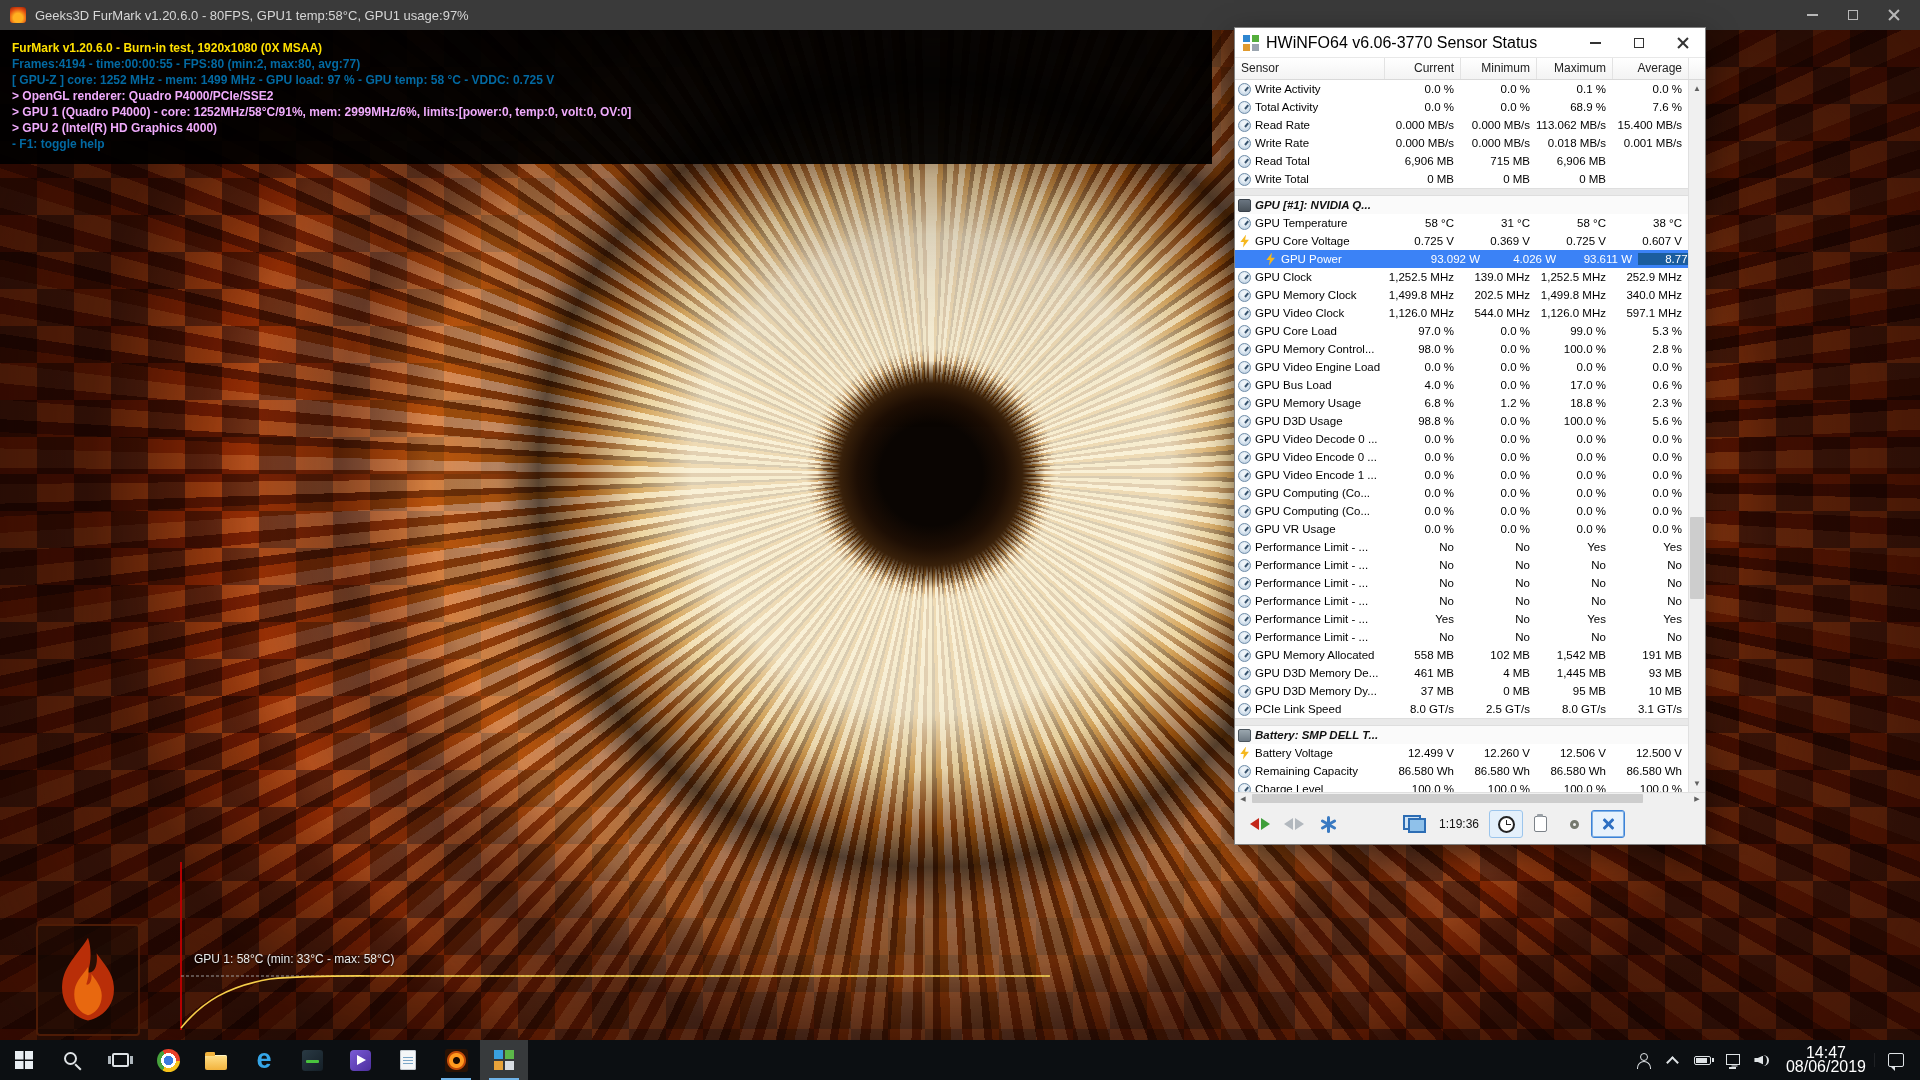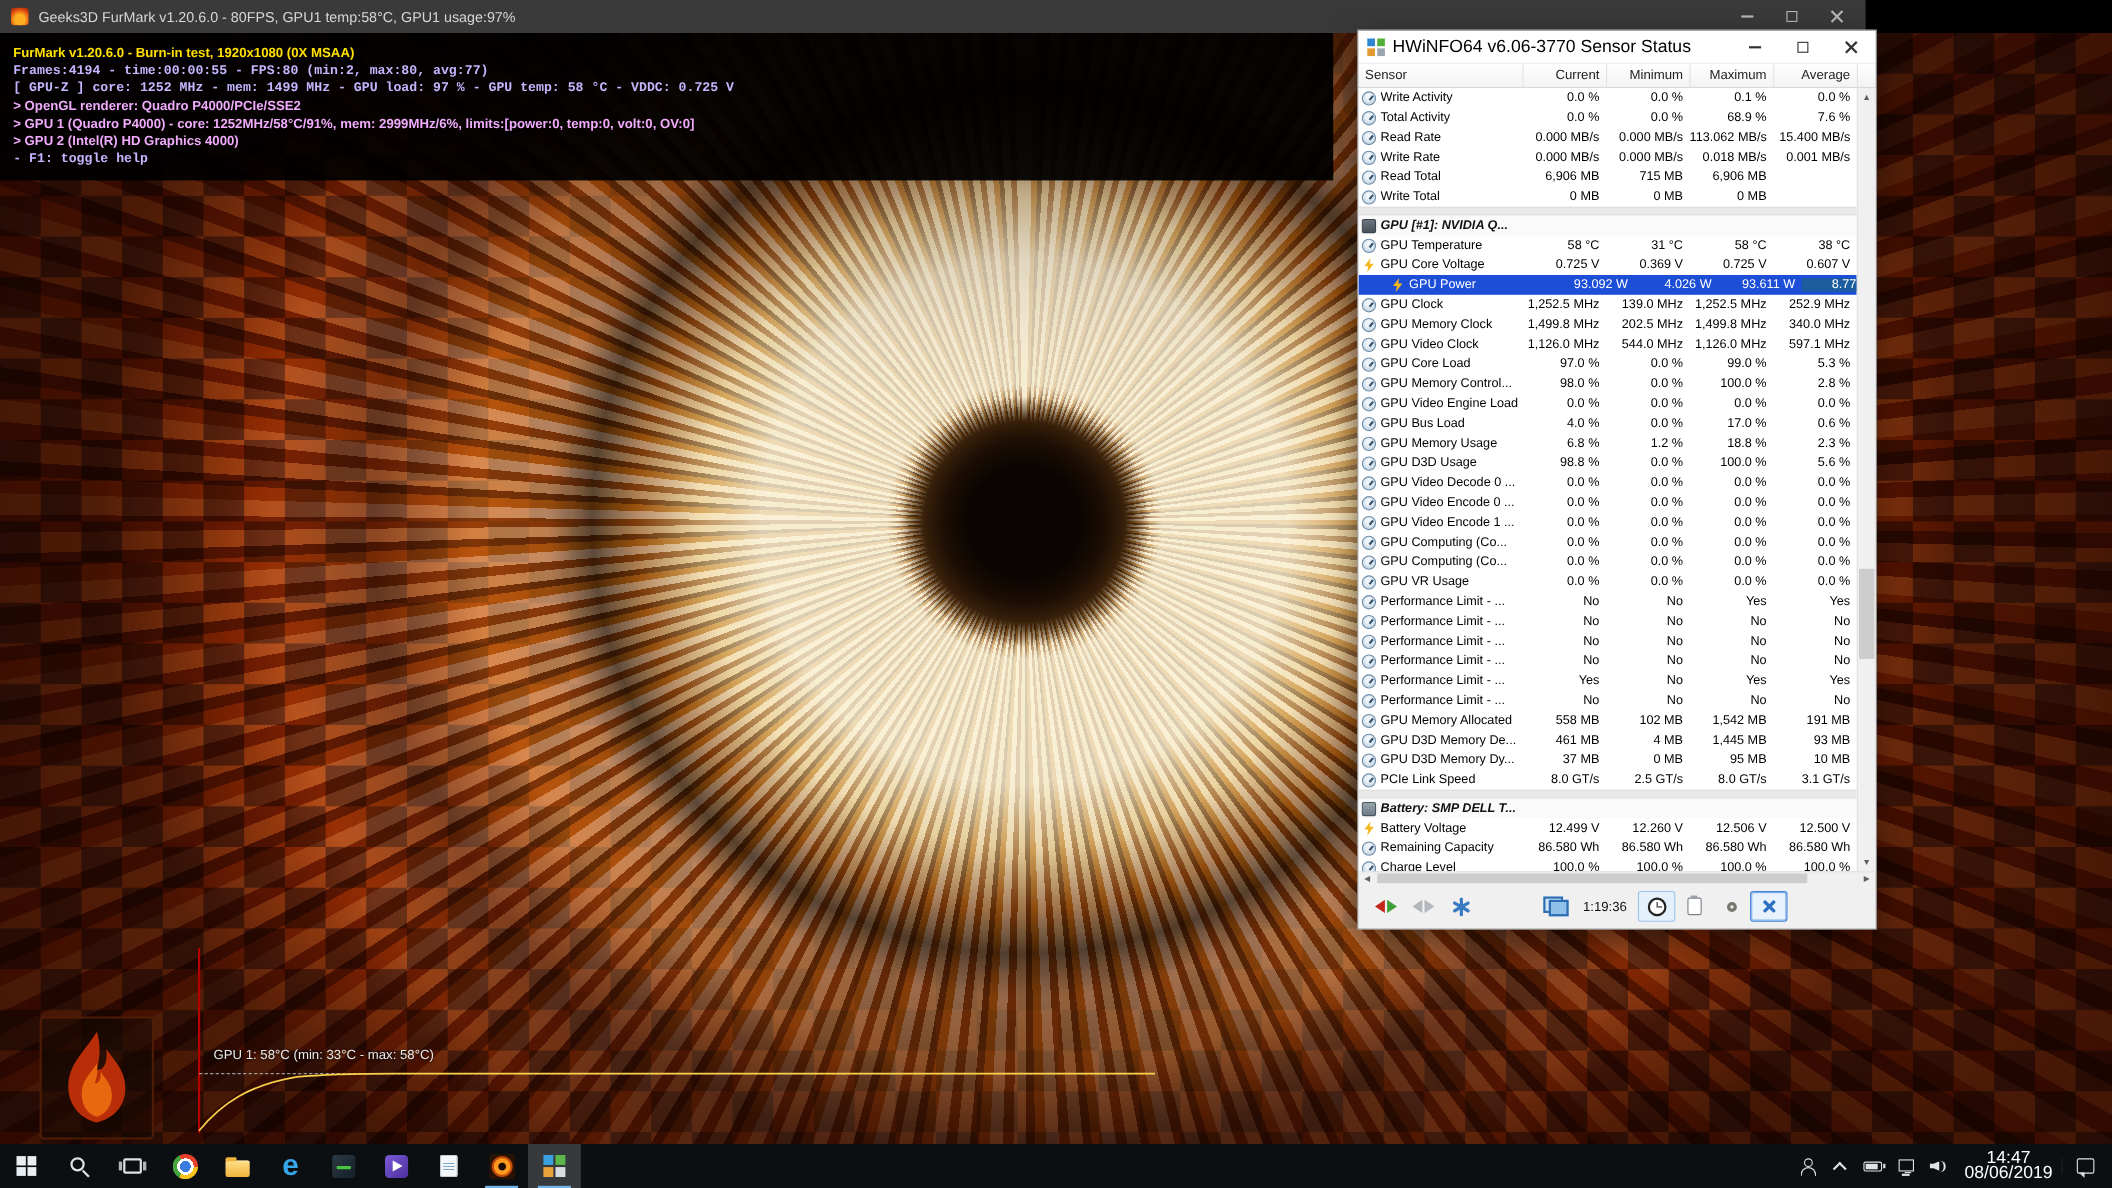--- a/index.html
+++ b/index.html
@@ -1,20 +1,20 @@
 <!DOCTYPE html>
 <html><head>
 <meta charset="utf-8">
 <style>
   *{box-sizing:border-box;margin:0;padding:0;}
   html,body{width:1920px;height:1080px;overflow:hidden;background:#000;font-family:"Liberation Sans",sans-serif;}
   .screen{position:relative;width:1920px;height:1080px;overflow:hidden;}
 
   
-  .main-titlebar{position:absolute;top:0;left:0;width:1696px;height:30px;background:#3a3a3a;display:flex;align-items:center;padding:0 10px;z-index:5;}
+  .main-titlebar{position:absolute;top:0;left:0;width:1920px;height:30px;background:#3a3a3a;display:flex;align-items:center;padding:0 10px;z-index:5;}
   .mt-icon{width:16px;height:16px;border-radius:3px;margin-right:9px;flex:0 0 auto;
     background:radial-gradient(circle at 50% 68%,#ffb020 0 34%,#e04a10 68%,#8a1e06 100%);}
   .mt-title{color:#d6d6d6;font-size:13px;white-space:nowrap;}
   .mt-controls{margin-left:auto;display:flex;gap:30px;align-items:center;padding-right:10px;color:#cfcfcf;opacity:.85;}
   .ctl{display:inline-block;}
   .ctl-min{width:11px;height:2px;background:currentColor;}
   .ctl-max{width:10px;height:10px;border:1.5px solid currentColor;}
   .ctl-close{position:relative;width:12px;height:12px;}
   .ctl-close::before,.ctl-close::after{content:"";position:absolute;left:5px;top:-1px;width:2px;height:14px;background:currentColor;}
   .ctl-close::before{transform:rotate(45deg);}
@@ -43,21 +43,21 @@
     background:repeating-conic-gradient(rgba(205,92,15,0.9) 0% 25%, rgba(108,38,8,0.9) 0% 50%);
     background-size:74px 74px;
     -webkit-mask-image:radial-gradient(circle at 48.5% 44%, transparent 0 33%, rgba(0,0,0,0.55) 46%, #000 64%);
     mask-image:radial-gradient(circle at 48.5% 44%, transparent 0 33%, rgba(0,0,0,0.55) 46%, #000 64%);
     mix-blend-mode:multiply;}
 
   
   .fm-overlay{position:absolute;left:0;top:30px;width:1212px;padding:10px 14px 12px 12px;background:rgba(0,0,0,0.93);z-index:3;}
   .fm-line{font-size:12px;font-weight:bold;line-height:16px;white-space:pre;}
   .fm-yellow{color:#ffe000;}
-  .fm-white{color:#c4b5fd;font-family:Liberation Mono, monospace;}
+  .fm-white{color:#0369a1;}
   .fm-cyan{color:#f0abfc;}
 
   
   .temp-graph{position:absolute;left:150px;top:850px;width:920px;height:190px;z-index:2;}
   .temp-label{position:absolute;left:44px;top:102px;color:#e9e9e9;font-size:12px;text-shadow:0 1px 2px #000;}
 
   
   .fm-logo{position:absolute;left:36px;top:924px;width:104px;height:112px;z-index:2;background:rgba(22,9,3,0.6);
     border:2px solid rgba(90,32,8,0.8);border-radius:4px;display:flex;align-items:center;justify-content:center;}
   .fm-logo svg{width:86px;height:96px;}
@@ -83,21 +83,21 @@
 
   .hw-body{flex:1 1 auto;display:flex;overflow:hidden;background:#fff;}
   .hw-list{flex:1 1 auto;overflow:hidden;}
   .hw-row{height:18px;display:flex;align-items:center;font-size:11.5px;color:#000;padding-left:3px;}
   .hw-section{height:18px;display:flex;align-items:center;font-size:11.5px;font-style:italic;font-weight:bold;color:#111;padding-left:3px;background:#fafafa;}
   .hw-sep{height:8px;background:#e9e9e9;border-top:1px solid #dedede;border-bottom:1px solid #dedede;}
   .hw-icon{flex:0 0 13px;width:13px;height:13px;margin:0 4px 0 0;position:relative;}
   .hw-name{flex:0 0 129px;overflow:hidden;white-space:nowrap;}
   .hw-sec-name{flex:1;overflow:hidden;white-space:nowrap;}
   .hw-val{flex:0 0 76px;text-align:right;padding-right:6px;white-space:nowrap;}
-  .hw-row.selected{background:#1d4ed8;color:#fff;padding-left:29px;}
+  .hw-row.selected{background:#3b82f6;color:#fff;padding-left:29px;}
   .hw-row.selected .hw-val:last-child{background:#1b5d9e;}
 
   .icon-gauge{border:1px solid #6e8ca8;border-radius:50%;background:radial-gradient(circle at 50% 38%,#eef4f9 0 30%,#c9d9e7 70%,#9ab4cc 100%);}
   .icon-gauge::after{content:"";position:absolute;left:5px;top:2px;width:2px;height:5px;background:#37536e;transform-origin:50% 100%;transform:rotate(40deg);}
   .icon-bolt::after{content:"";position:absolute;inset:0;background:#f5b71e;clip-path:polygon(62% 0,18% 58%,45% 58%,38% 100%,84% 40%,55% 40%);}
   .icon-chip{background:linear-gradient(#6a7580,#49525a);border:1px solid #39414a;border-radius:2px;}
   .icon-battery{background:linear-gradient(#9aa6ae,#6e7a84);border:1px solid #4a545c;border-radius:2px;}
 
   .hw-vscroll{flex:0 0 17px;background:#f0f0f0;border-left:1px solid #e0e0e0;display:flex;flex-direction:column;}
   .vs-btn{height:17px;display:flex;align-items:center;justify-content:center;font-size:8px;color:#606060;}

